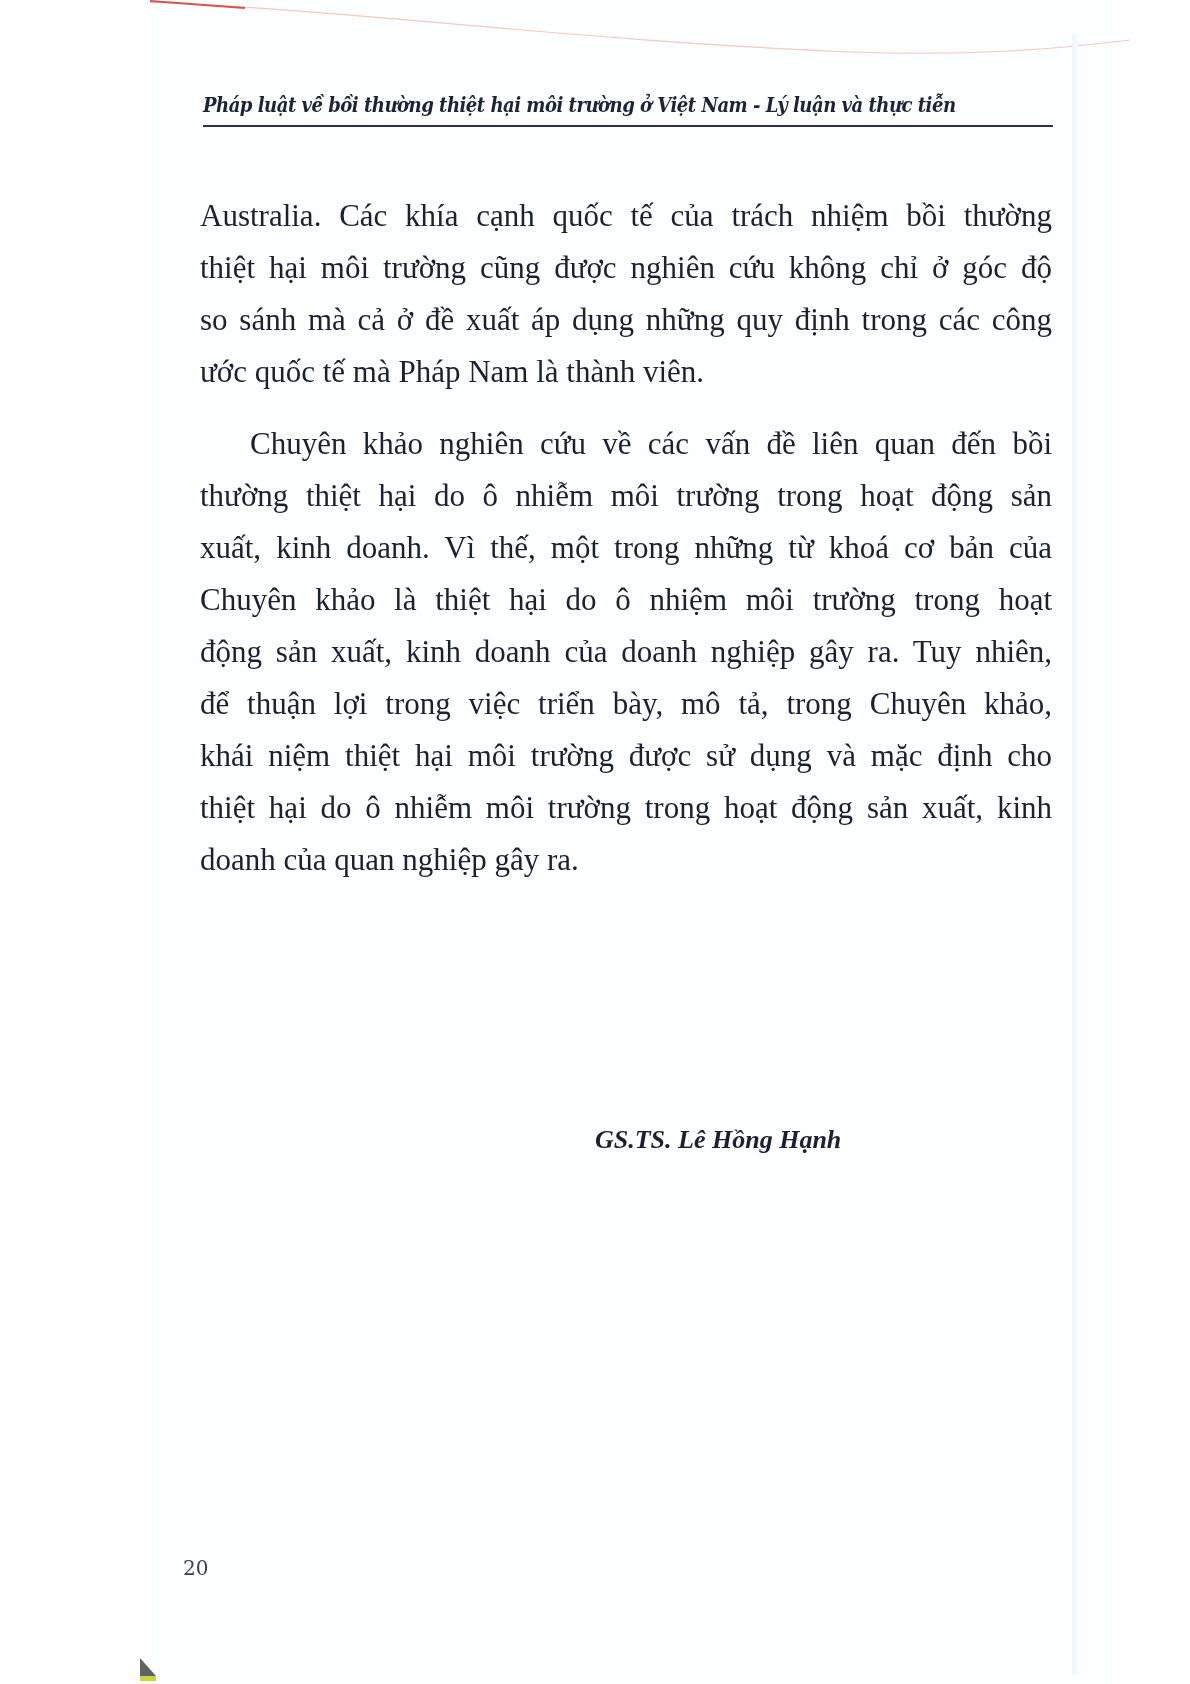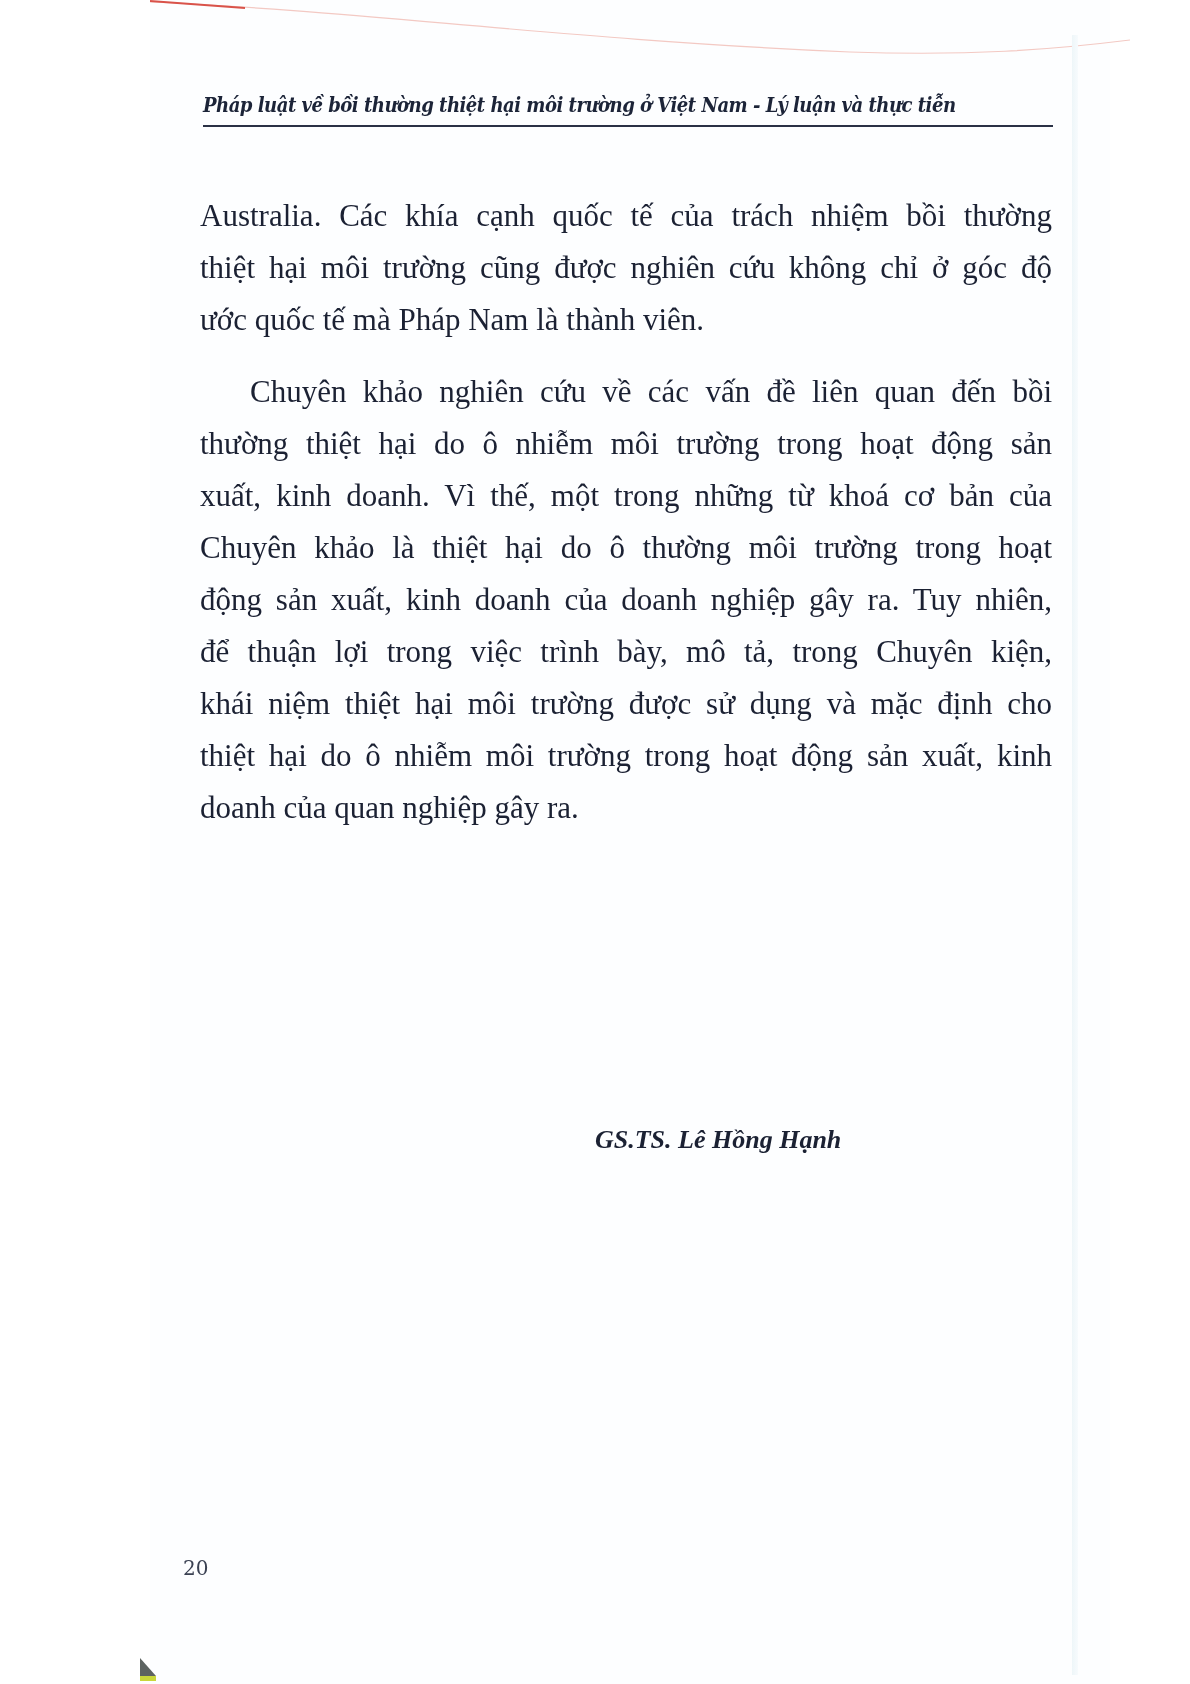--- a/index.html
+++ b/index.html
@@ -134,29 +134,30 @@
 
 <div class="header">
   <span class="header-title">Pháp luật về bồi thường thiệt hại môi trường ở Việt Nam - Lý luận và thực tiễn</span>
   <div class="header-rule"></div>
 </div>
 
 <div class="body-text">
   <div class="para">
     <span class="line">Australia. Các khía cạnh quốc tế của trách nhiệm bồi thường</span>
     <span class="line">thiệt hại môi trường cũng được nghiên cứu không chỉ ở góc độ</span>
+    <span class="line">so sánh mà cả ở đề xuất áp dụng những quy định trong các công</span>
     <span class="line last">ước quốc tế mà Pháp Nam là thành viên.</span>
   </div>
   <div class="para">
     <span class="line" style="padding-left:50px">Chuyên khảo nghiên cứu về các vấn đề liên quan đến bồi</span>
     <span class="line">thường thiệt hại do ô nhiễm môi trường trong hoạt động sản</span>
     <span class="line">xuất, kinh doanh. Vì thế, một trong những từ khoá cơ bản của</span>
-    <span class="line">Chuyên khảo là thiệt hại do ô thường môi trường trong hoạt</span>
+    <span class="line">Chuyên khảo là thiệt hại do ô nhiệm môi trường trong hoạt</span>
     <span class="line">động sản xuất, kinh doanh của doanh nghiệp gây ra. Tuy nhiên,</span>
-    <span class="line">để thuận lợi trong việc trình bày, mô tả, trong Chuyên kiện,</span>
+    <span class="line">để thuận lợi trong việc triển bày, mô tả, trong Chuyên khảo,</span>
     <span class="line">khái niệm thiệt hại môi trường được sử dụng và mặc định cho</span>
     <span class="line">thiệt hại do ô nhiễm môi trường trong hoạt động sản xuất, kinh</span>
     <span class="line last">doanh của quan nghiệp gây ra.</span>
   </div>
 </div>
 
 <div class="signature">GS.TS. Lê Hồng Hạnh</div>
 
 <div class="page-number">20</div>
 

